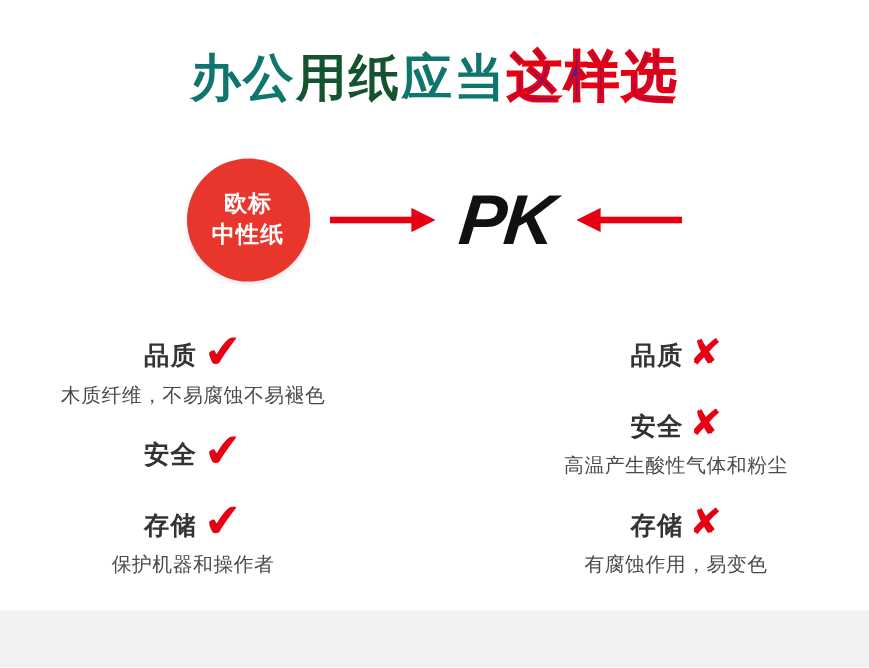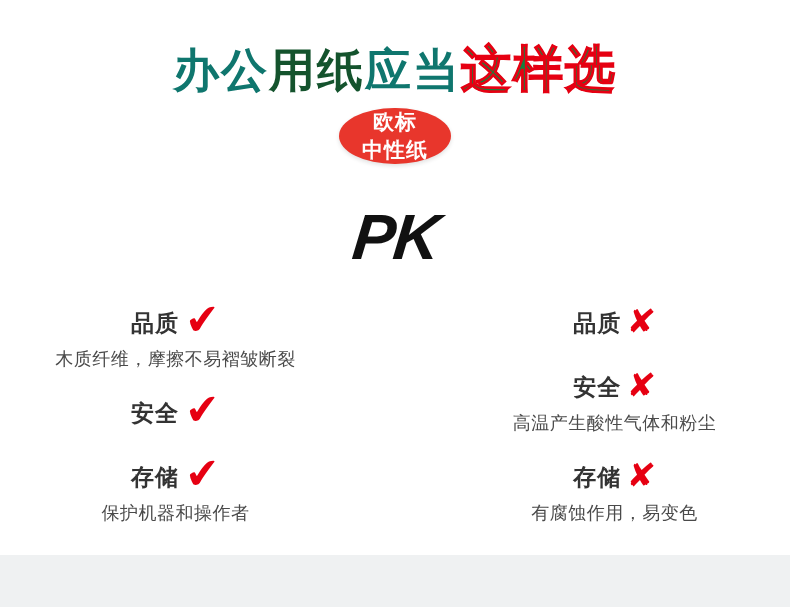--- a/index.html
+++ b/index.html
@@ -18,34 +18,33 @@
     padding-top: 42px;
     text-align: center;
     font-size: 46px;
     font-weight: bold;
     letter-spacing: 2px;
     line-height: 1.1;
   }
   .t-dark { color: #0f766e; }
   .t-red  { color: #14532d; }
   .t-heavy {
-    color: #15803d;
+    color: #4c1d95;
     font-size: 50px;
     -webkit-text-stroke: 1.2px #e60012;
   }
 
   
   .pk-row {
     margin-top: 28px;
     height: 150px;
     display: flex;
     align-items: center;
     justify-content: center;
     gap: 18px;
-    flex-direction: column;
   }
   .circle {
     width: 112px;
     height: 112px;
     border-radius: 50%;
     background: #e8362c;
     color: #ffffff;
     display: flex;
     flex-direction: column;
     align-items: center;
@@ -159,21 +158,21 @@
 
   <div class="compare">
 
     <div class="col left">
 
       <div class="row">
         <div class="row-head">
           <span class="row-label">品质</span>
           <span class="mark check">✔</span>
         </div>
-        <div class="row-desc">木质纤维，摩擦不易褶皱断裂</div>
+        <div class="row-desc">木质纤维，不易腐蚀不易褪色</div>
       </div>
 
       <div class="row">
         <div class="row-head">
           <span class="row-label">安全</span>
           <span class="mark check">✔</span>
         </div>
       </div>
 
       <div class="row">

